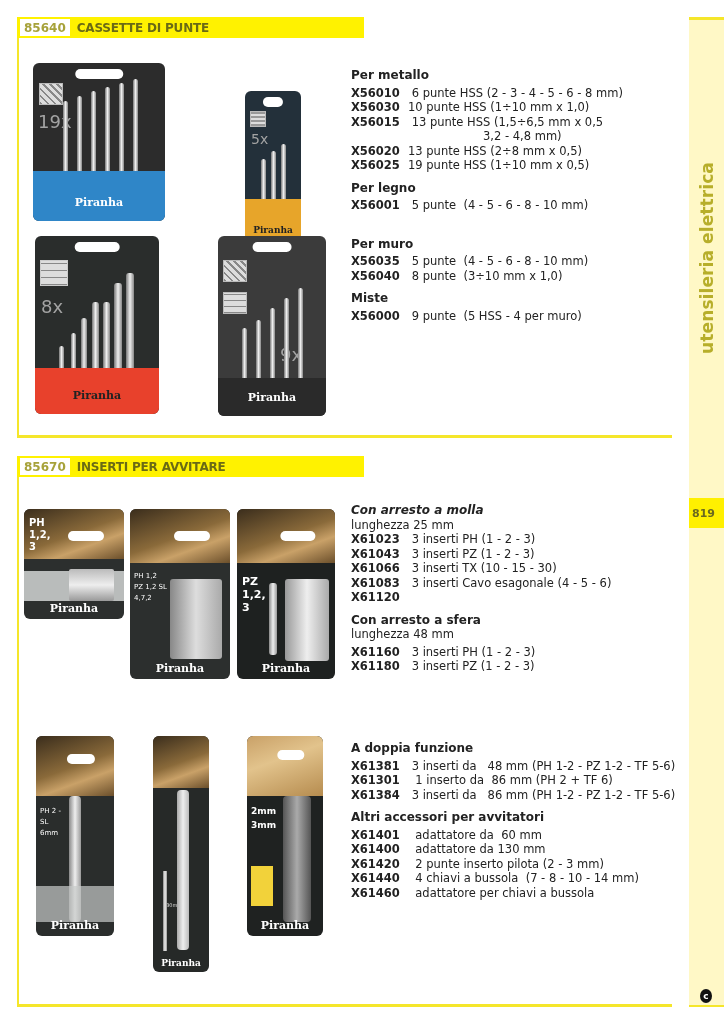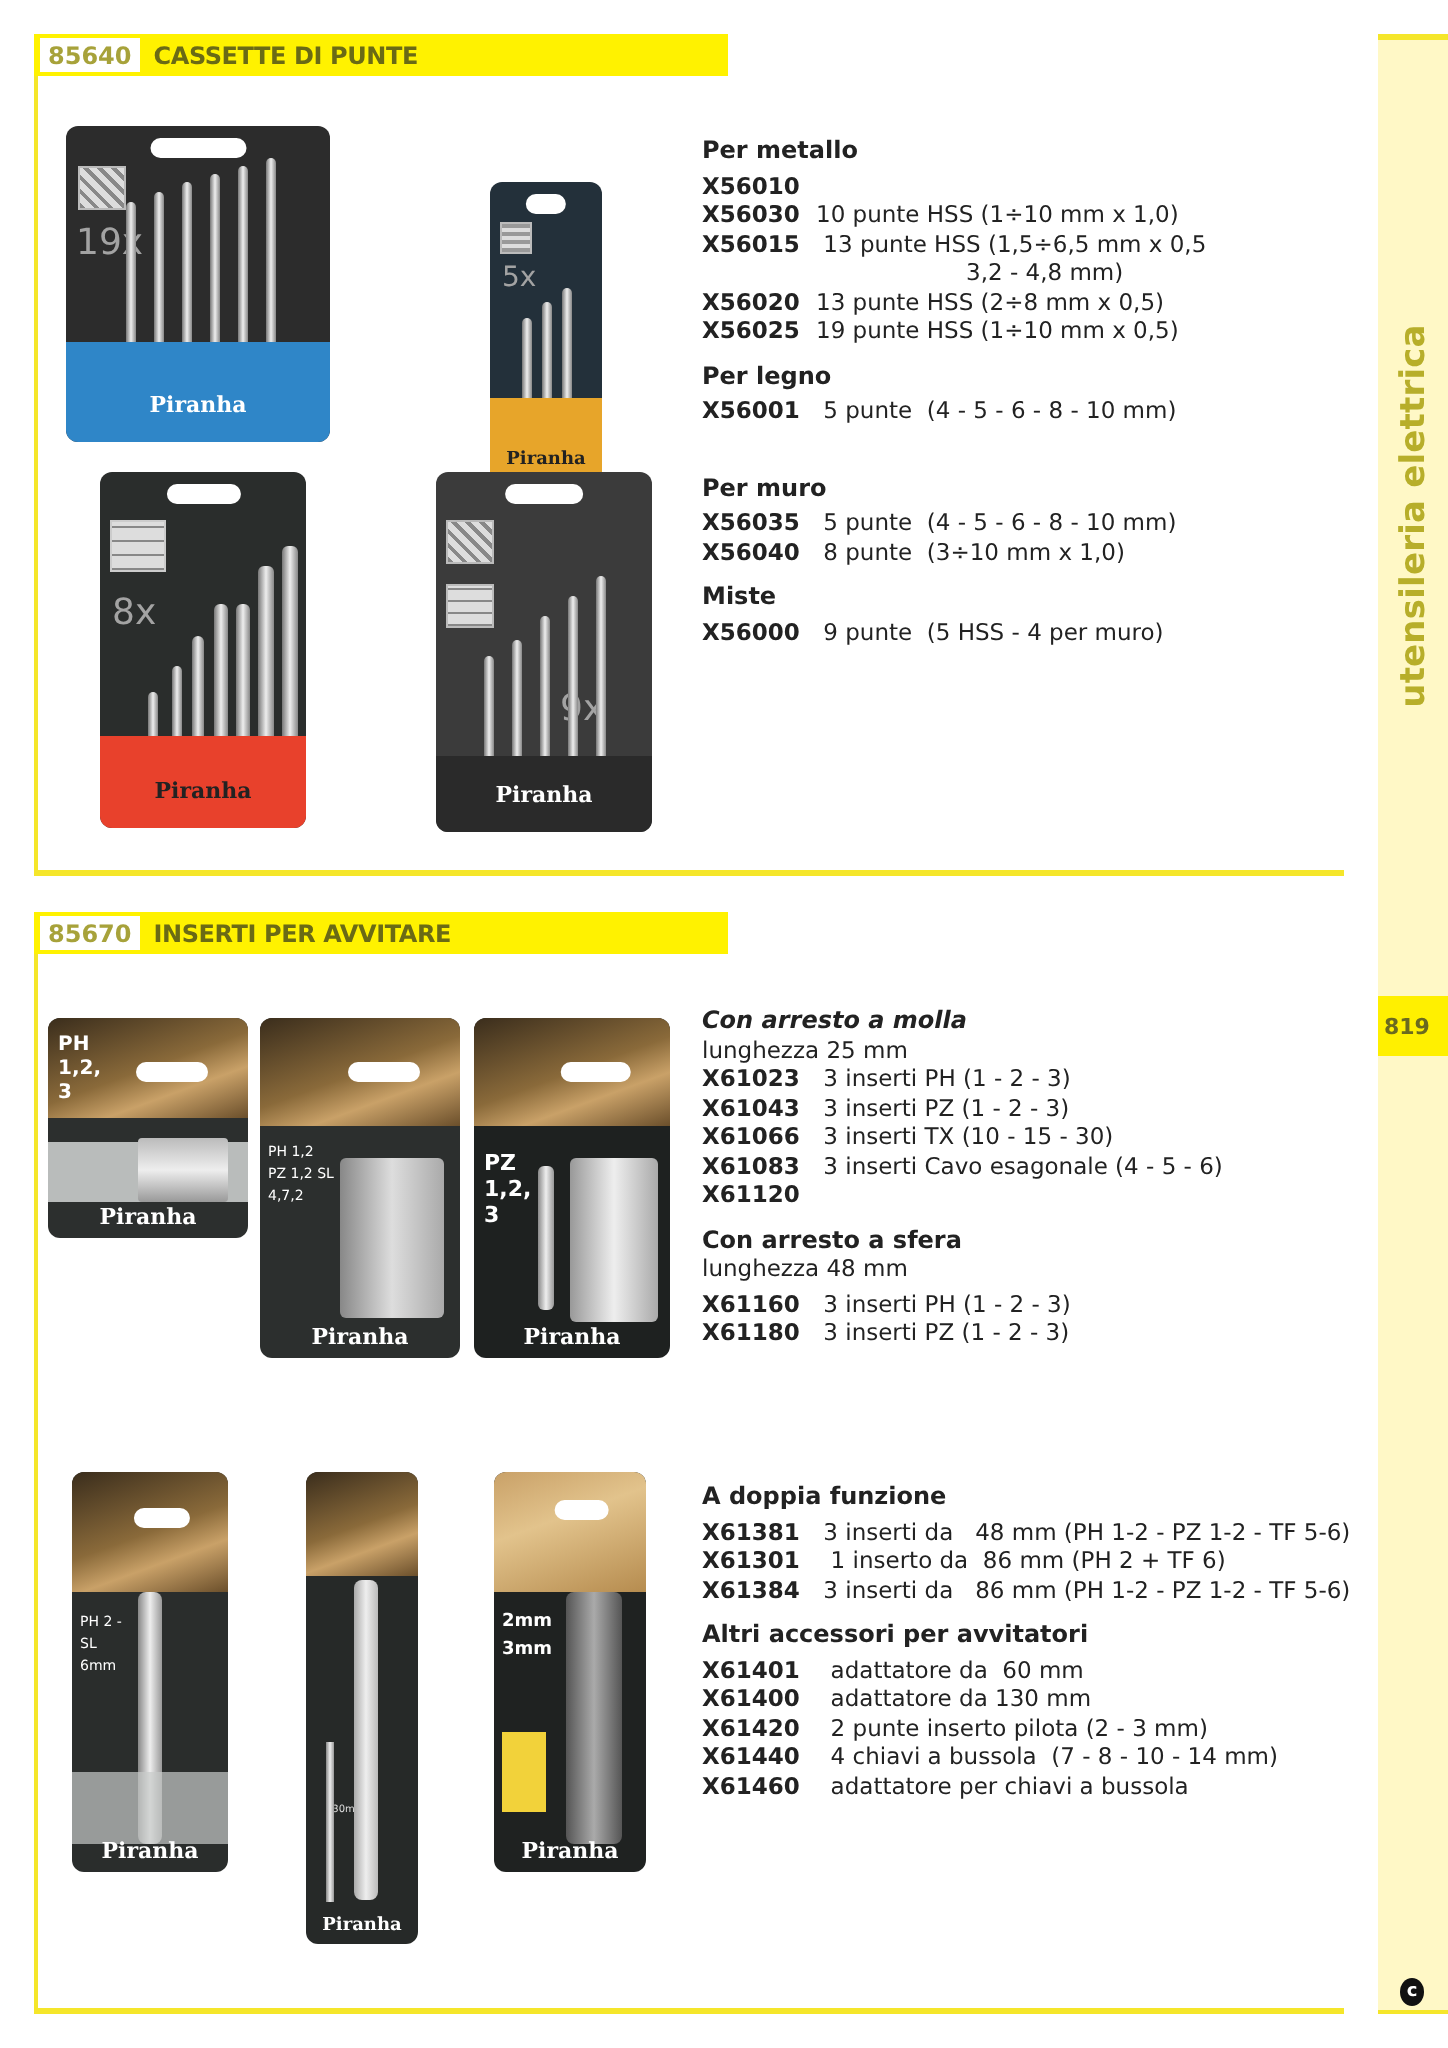--- a/index.html
+++ b/index.html
@@ -82,21 +82,21 @@
   <div class="hole"></div>
   <div style="position:absolute;left:5px;top:20px;width:16px;height:16px;border:1px solid #bbb;background:repeating-linear-gradient(0deg,#999 0 2px,#ddd 2px 4px);"></div>
   <div class="count" style="left:6px;top:40px;font-size:14px;">5x</div>
   <div class="band" style="top:108px;height:50px;background:#e7a52a;"></div>
   <div class="bit" style="left:16px;height:40px;bottom:50px;"></div>
   <div class="bit" style="left:26px;height:48px;bottom:50px;"></div>
   <div class="bit" style="left:36px;height:55px;bottom:50px;"></div>
   <div class="brand" style="color:#222;font-size:9px;bottom:10px;">Piranha</div>
 </div>
 
-<div class="pkg" style="left:50px;top:236px;width:103px;height:178px;background:#2a2d2c;padding-left:16px;">
+<div class="pkg" style="left:35px;top:236px;width:124px;height:178px;background:#2a2d2c;padding-left:16px;">
   <div class="hole"></div>
   <div style="position:absolute;left:5px;top:24px;width:28px;height:26px;border:1px solid #ccc;background:repeating-linear-gradient(0deg,#888 0 1px,#ddd 1px 7px);"></div>
   <div class="count" style="left:6px;top:60px;">8x</div>
   <div class="band" style="top:132px;height:46px;background:#e8412c;"></div>
   <div class="bit" style="left:24px;height:22px;bottom:46px;"></div>
   <div class="bit" style="left:36px;height:35px;bottom:46px;"></div>
   <div class="bit" style="left:46px;height:50px;bottom:46px;width:6px;"></div>
   <div class="bit" style="left:57px;height:66px;bottom:46px;width:7px;"></div>
   <div class="bit" style="left:68px;height:66px;bottom:46px;width:7px;"></div>
   <div class="bit" style="left:79px;height:85px;bottom:46px;width:8px;"></div>
@@ -116,20 +116,21 @@
   <div class="bit" style="left:66px;height:80px;bottom:38px;"></div>
   <div class="bit" style="left:80px;height:90px;bottom:38px;"></div>
   <div class="brand" style="bottom:8px;">Piranha</div>
 </div>
 
 <div class="text-block" style="top:68px;">
   <div>
     <div class="group-title">Per metallo</div>
     <div class="row">
         <span class="code">X56010</span>
+        <span class="desc"> 6 punte HSS (2 - 3 - 4 - 5 - 6 - 8 mm)</span>
       </div>
     <div class="row">
         <span class="code">X56030</span>
         <span class="desc">10 punte HSS (1÷10 mm x 1,0)</span>
       </div>
     <div class="row">
         <span class="code">X56015</span>
         <span class="desc"> 13 punte HSS (1,5÷6,5 mm x 0,5</span>
       </div>
     <div class="cont">3,2 - 4,8 mm)</div>

